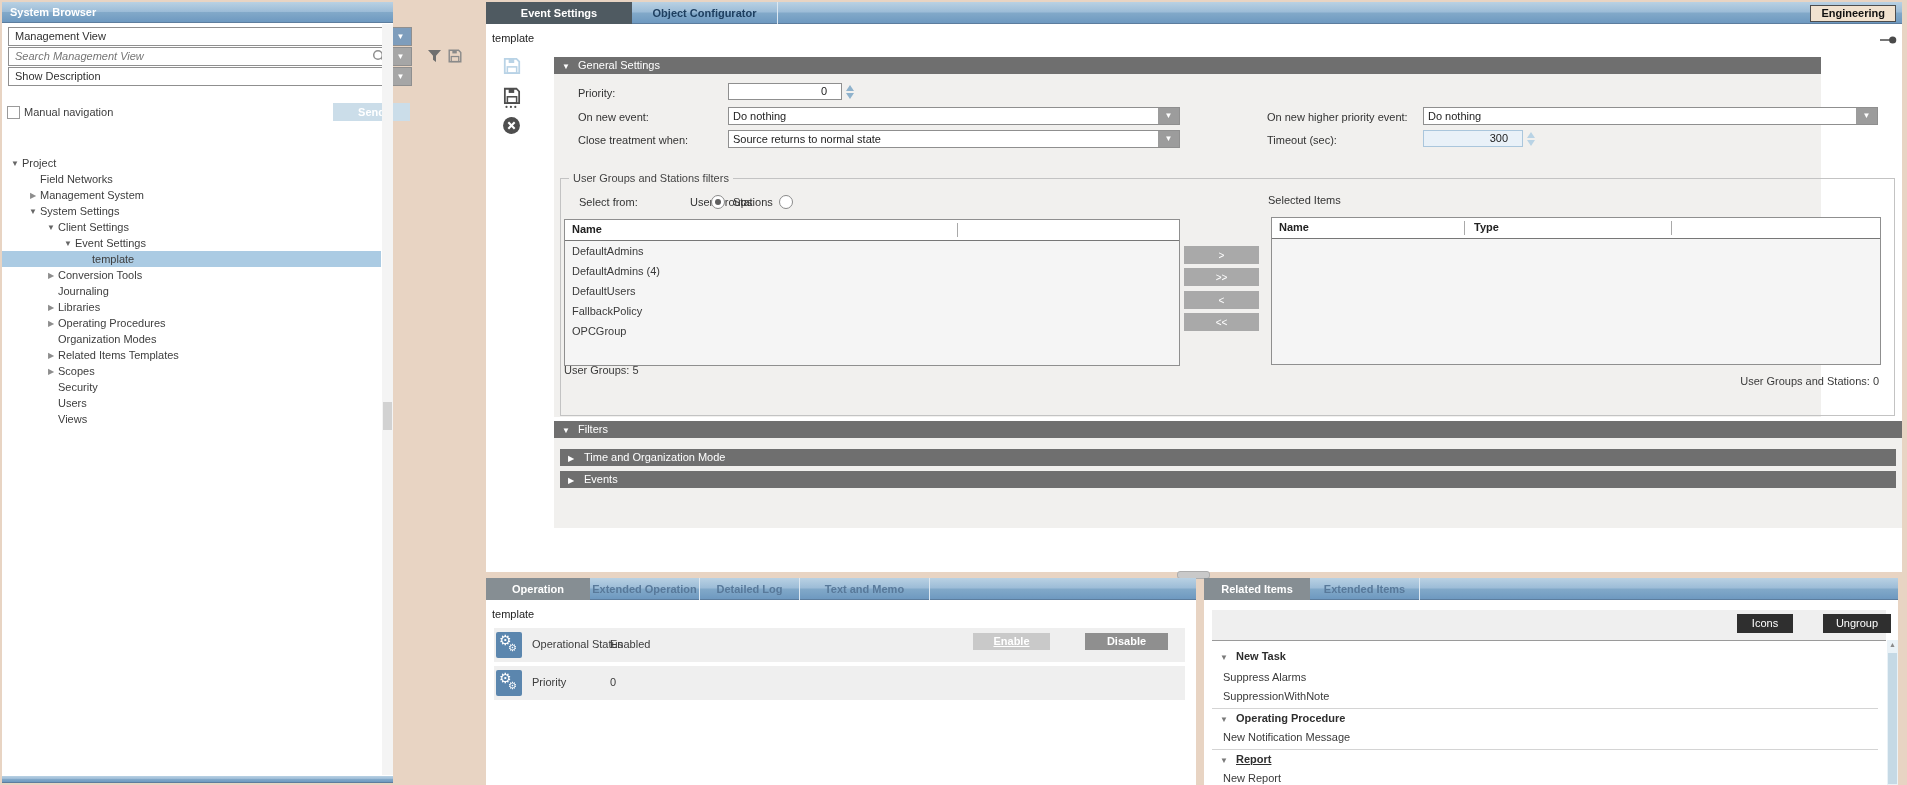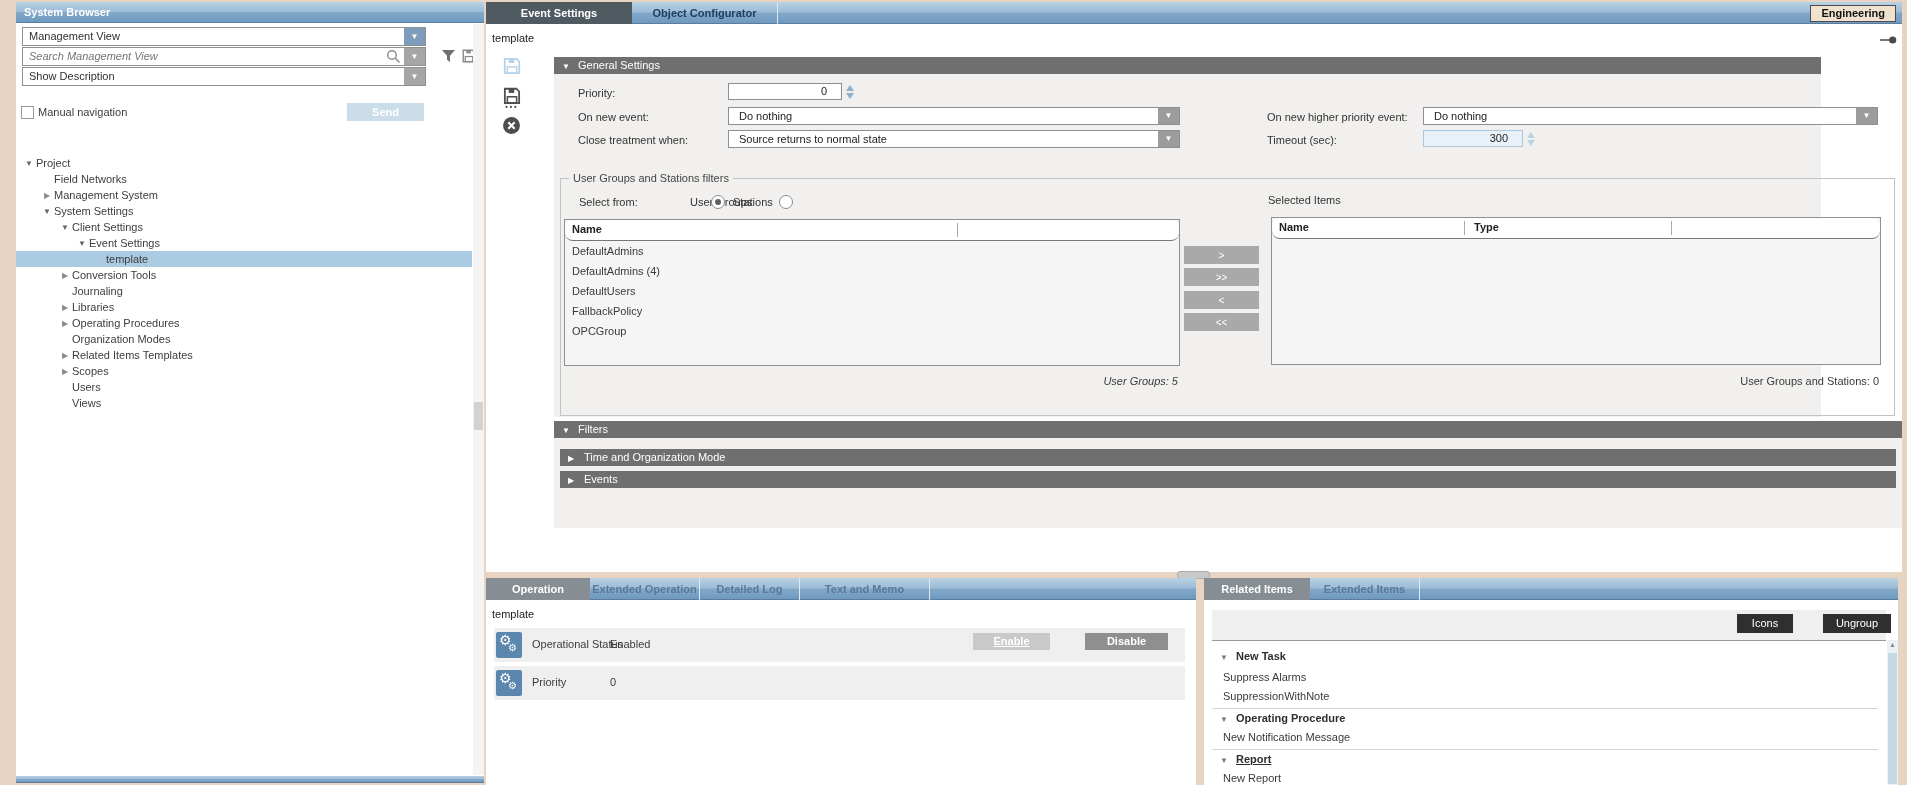--- a/index.html
+++ b/index.html
@@ -42,37 +42,37 @@
   .tab.active-dark{background:#4f5a61;color:#fff;border-right:none;}
   .tab.active-gray{background:#868e93;color:#fff;border-right:none;}
   .tab.steel{color:#58799a;}
   .mode-btn{position:absolute;right:6px;top:3px;height:15px;line-height:15px;padding:0 10px;background:#f1e2cf;border:1px solid #4d4d4d;color:#111;font-weight:bold;cursor:pointer;}
   
   .secbar{position:absolute;height:17px;background:#6f6f6f;color:#fff;line-height:17px;cursor:pointer;}
   .secbar .stri{display:inline-block;width:10px;margin:0 6px 0 8px;font-size:8px;}
   
   .flabel{position:absolute;color:#333;white-space:nowrap;}
   .dropdown{position:absolute;height:18px;border:1px solid #8f8f8f;background:#fff;box-sizing:border-box;cursor:pointer;}
-  .dropdown .dval{position:absolute;left:10px;top:1px;line-height:15px;color:#222;}
+  .dropdown .dval{position:absolute;left:4px;top:1px;line-height:15px;color:#222;}
   .dropdown .dbtn{position:absolute;right:0;top:0;bottom:0;width:21px;background:#9c9c9c;color:#fff;font-size:8px;text-align:center;line-height:16px;}
   .numfield{position:absolute;height:17px;border:1px solid #8f8f8f;background:#fff;box-sizing:border-box;text-align:right;line-height:15px;padding-right:14px;color:#222;}
   .numfield.blue{background:#e9f1f8;border-color:#aac6dc;}
   .spin{position:absolute;width:12px;height:17px;cursor:pointer;}
   .spin i{display:block;width:0;height:0;border-left:4px solid transparent;border-right:4px solid transparent;margin:2px auto 1px;}
   .spin .up{border-bottom:6px solid #8fb2cc;}
   .spin .dn{border-top:6px solid #8fb2cc;}
   .spin.lite .up{border-bottom-color:#b9d3e5;}
   .spin.lite .dn{border-top-color:#b9d3e5;}
   .radio{position:absolute;width:12px;height:12px;border:1px solid #8a8a8a;border-radius:50%;background:#fff;cursor:pointer;box-sizing:content-box;}
   .radio.sel::after{content:"";display:block;width:6px;height:6px;margin:3px;border-radius:50%;background:#5f5f5f;}
   .groupbox{position:absolute;border:1px solid #c3c3c3;}
   .gb-legend{position:absolute;top:-7px;left:8px;background:#f1f0ee;padding:0 4px;color:#444;}
   
   .dtable{position:absolute;background:#f5f5f5;border:1px solid #8f8f8f;}
-  .dtable .thead{position:relative;height:20px;background:#fff;border-bottom:1px solid #777;border-radius:8px;}
+  .dtable .thead{position:relative;height:20px;background:#fff;border-bottom:1px solid #777;}
   .dtable .th{position:absolute;top:3px;font-weight:bold;color:#222;}
   .colsep{position:absolute;top:3px;height:14px;width:1px;background:#a9a9a9;}
   .trow{height:20px;line-height:20px;padding-left:7px;color:#3a3a3a;cursor:pointer;}
   .xferbtn{position:absolute;width:75px;height:18px;background:#a9a9a9;border:0;color:#fff;font-size:10px;line-height:18px;text-align:center;cursor:pointer;}
   .countlbl{position:absolute;color:#3a3a3a;}
   
   .oprow{position:absolute;left:8px;width:691px;height:34px;background:#efefef;}
   .geartile{position:absolute;left:2px;top:4px;width:26px;height:26px;background:#5b86ae;border-radius:2px;color:#fff;}
   .geartile .g1{position:absolute;left:3px;top:1px;font-size:14px;line-height:14px;}
   .geartile .g2{position:absolute;left:12px;top:11px;font-size:10px;line-height:10px;}
@@ -83,21 +83,21 @@
   .ri-item{position:absolute;left:19px;color:#3a3a3a;white-space:nowrap;cursor:pointer;}
   .ri-sep{position:absolute;left:8px;width:666px;height:1px;background:#d4d4d4;}
   .ri-scroll{position:absolute;right:0;top:62px;bottom:0;width:11px;background:#eaf2f7;}
   .ri-scroll .arr{position:absolute;top:1px;left:0;right:0;text-align:center;font-size:7px;color:#8a8a8a;}
   .ri-scroll .thumb{position:absolute;left:1px;right:1px;top:13px;bottom:1px;background:#c5d9e5;}
   .splitter{position:absolute;left:1177px;top:571px;width:31px;height:6px;background:#c9c9c9;border-radius:3px;border:1px solid #adadad;}
 </style>
 </head>
 <body>
 
-<section class="panel" style="left:16px;top:2px;width:468px;height:781px;">
+<section class="panel" style="left:2px;top:2px;width:391px;height:781px;">
   <div class="blue-grad lp-header">
     <span>System Browser</span>
   </div>
 
   <div class="combo" style="top:25px;">
     <span class="ctext">Management View</span>
     <span class="carrow blue">▼</span>
   </div>
 
   <div class="searchwrap" style="top:45px;">
@@ -182,20 +182,24 @@
         <span class="tri"></span>
         <span class="lbl">Organization Modes</span>
       </div>
     <div class="titem lvl2 col">
         <span class="tri">▶</span>
         <span class="lbl">Related Items Templates</span>
       </div>
     <div class="titem lvl2 col">
         <span class="tri">▶</span>
         <span class="lbl">Scopes</span>
+      </div>
+    <div class="titem lvl2 leaf">
+        <span class="tri"></span>
+        <span class="lbl">Security</span>
       </div>
     <div class="titem lvl2 leaf">
         <span class="tri"></span>
         <span class="lbl">Users</span>
       </div>
     <div class="titem lvl2 leaf">
         <span class="tri"></span>
         <span class="lbl">Views</span>
       </div>
   </div>
@@ -314,21 +318,21 @@
 
       <div class="dtable" style="left:710px;top:38px;width:608px;height:146px;">
         <div class="thead">
           <span class="th" style="left:7px;">Name</span>
           <span class="colsep" style="left:192px;"></span>
           <span class="th" style="left:202px;">Type</span>
           <span class="colsep" style="left:399px;"></span>
         </div>
       </div>
 
-      <span class="countlbl" style="left:3px;top:196px;width:614px;text-align:right;font-style:italic;">User Groups: 5</span>
+      <span class="countlbl" style="left:3px;top:185px;width:614px;text-align:left;">User Groups: 5</span>
       <span class="countlbl" style="left:710px;top:196px;width:608px;text-align:right;">User Groups and Stations: 0</span>
     </div>
   </div>
 
   <div class="secbar" style="left:68px;top:419px;width:1348px;">
     <span class="stri">▼</span><span>Filters</span>
   </div>
   <div class="abs" style="left:68px;top:436px;width:1348px;height:90px;background:#f1f0ee;">
     <div class="secbar" style="left:6px;right:6px;top:11px;">
       <span class="stri">▶</span><span>Time and Organization Mode</span>

